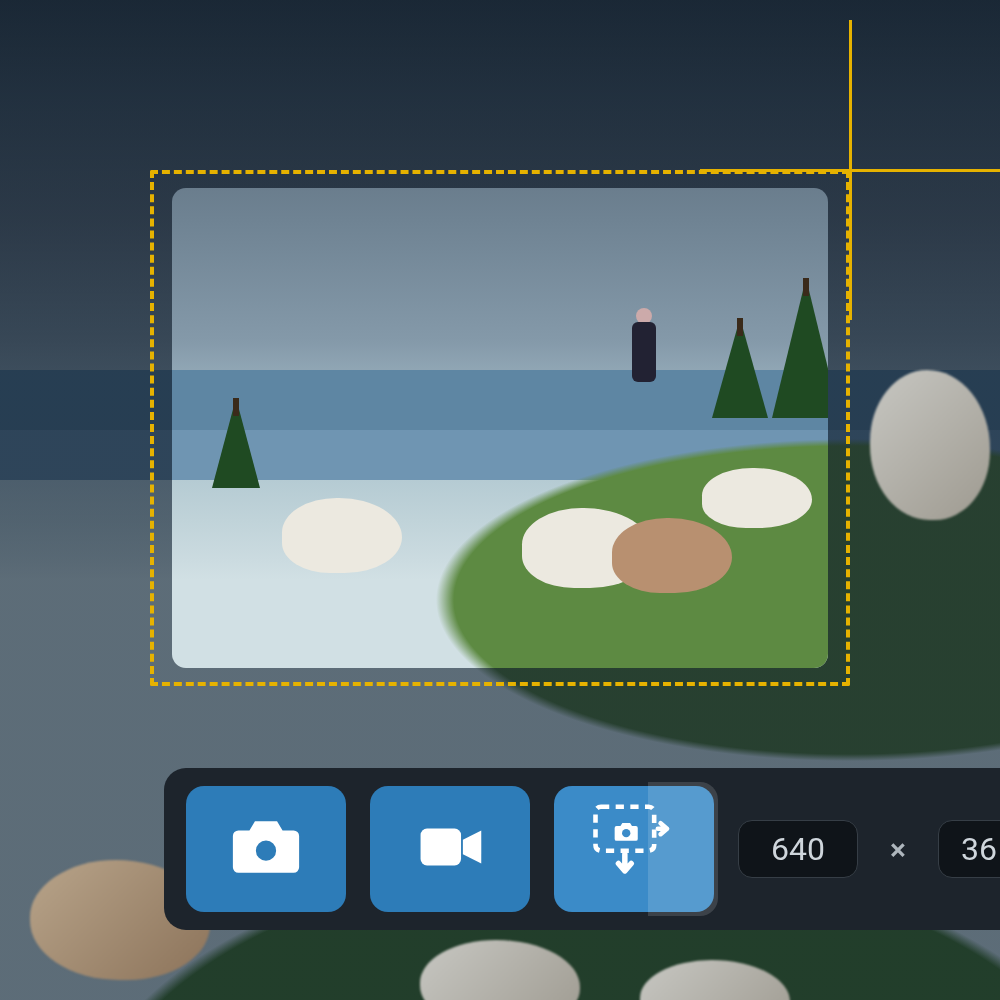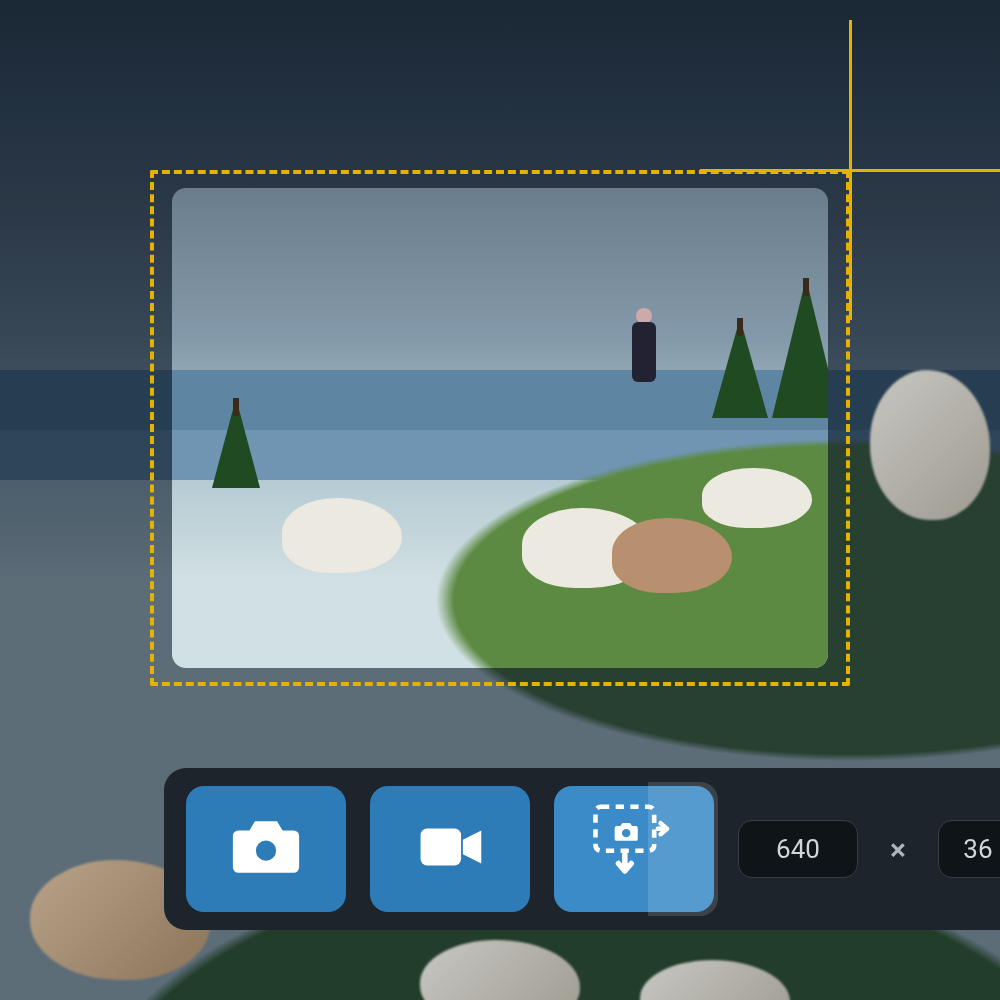--- a/index.html
+++ b/index.html
@@ -82,21 +82,21 @@
     .btn.active { background: #3b8bc8; }
     .btn.active::after {
       content:""; position:absolute; right:-4px; top:-4px; bottom:-4px; width:70px;
       background: rgba(255,255,255,0.14); border-radius: 0 18px 18px 0;
     }
 
     .dim-field {
       min-width: 120px; height: 58px;
       background: #0f1419; border: 1px solid #363e46;
       border-radius: 14px;
-      color: #cfd6dc; font-size: 26px; font-weight: 400;
+      color: #cfd6dc; font-size: 32px; font-weight: 400;
       display:flex; align-items:center; justify-content:center;
       padding: 0 22px;
     }
     .dim-sep { color: #aeb6bd; font-size: 30px; font-weight: 600; padding: 0 8px; }
 
     
     .btn svg { width: 92px; height: 92px; }
     .btn.small-icon svg { width: 110px; height: 110px; }
   </style>
 </head>

